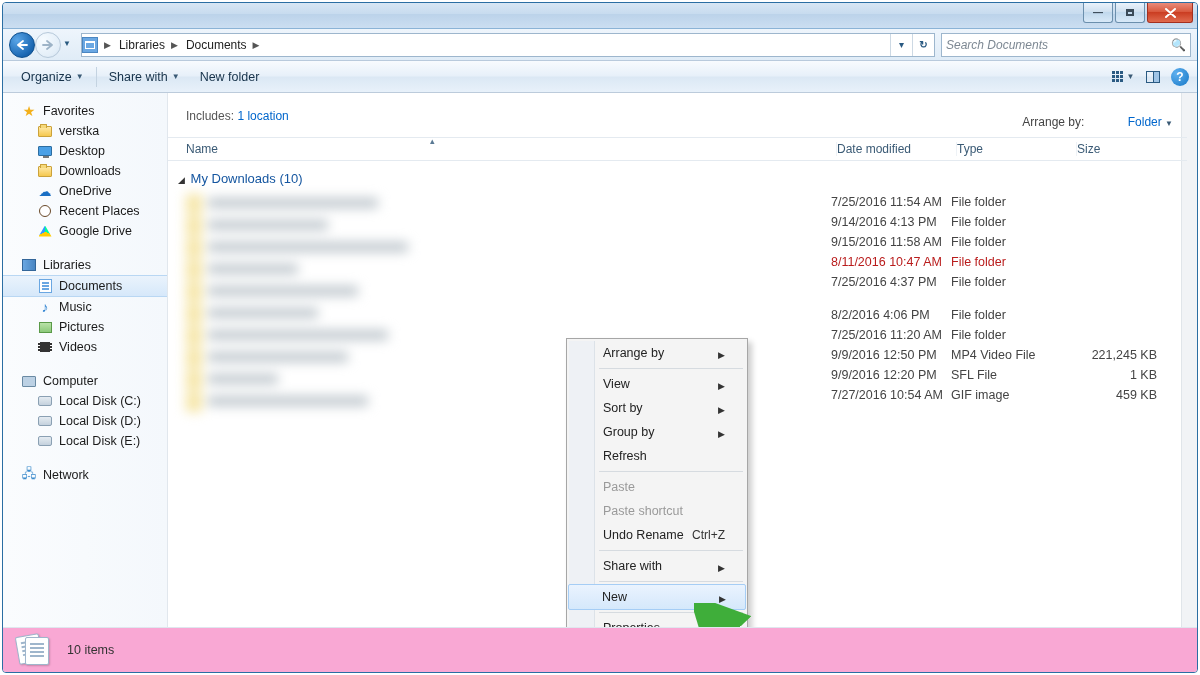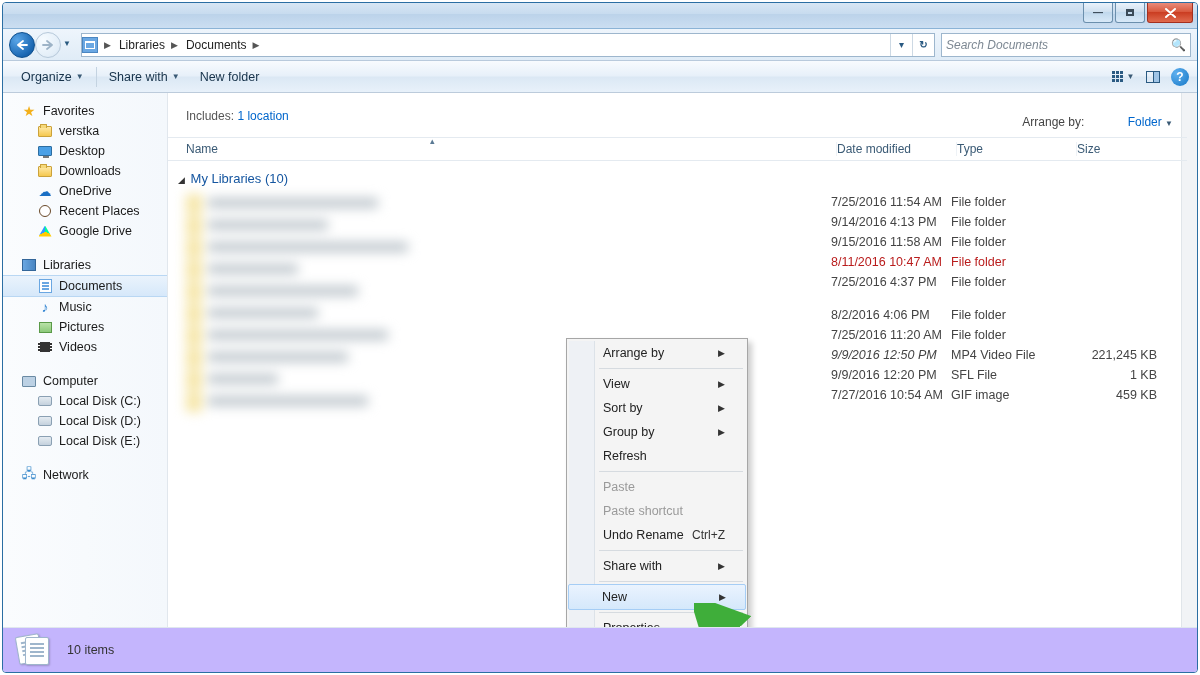--- a/index.html
+++ b/index.html
@@ -149,34 +149,34 @@
   .blurrow { height:20px; margin:2px 0; background: linear-gradient(90deg, #f6e6a8 0 16px, transparent 16px); position:relative;}
   .blurrow::after{content:"";position:absolute;left:22px;top:4px;height:10px;width:var(--w,140px);background:#bfc7cd;border-radius:2px;}
 
   
   .ctxmenu {
     position: absolute; left: 398px; top: 245px; width: 182px;
     background: #f4f4f4; border: 1px solid #a6a6a6; box-shadow: 4px 4px 6px rgba(0,0,0,.2);
     font-size: 12.5px; padding: 2px;
   }
   .ctxmenu .strip{position:absolute;left:2px;top:2px;bottom:2px;width:26px;background:#eef1f5;border-right:1px solid #dce2e8;}
-  .mi { position:relative; padding: 5px 20px 5px 34px; color:#222; display:flex; align-items:center;}
+  .mi { position:relative; padding: 5px 20px 5px 34px; color:#222; display:flex; align-items:flex-end;}
   .mi .arw { margin-left:auto; font-size:9px; color:#333; }
   .mi.dis { color:#9a9a9a; }
   .mi .sc { margin-left:auto; color:#333; font-size:12px;}
   .msep { height:1px; background:#d6dbe0; margin: 3px 2px 3px 30px; }
   .mi.hov { background: linear-gradient(#eaf3fe,#d5e8fb); border:1px solid #a5cdf5; border-radius:2px; margin:-1px; padding:5px 19px 5px 33px;}
 
   
   .greenarrow { position:absolute; left:526px; top:510px; pointer-events:none; }
 
   
   .statusbar {
     position:absolute; left:0; right:0; bottom:0; height:45px;
-    border-top:1px solid #dfe7ee; background:#c4b5fd;
+    border-top:1px solid #dfe7ee; background:#f9a8d4;
     display:flex; align-items:center; gap:14px; padding:0 14px;
     font-size:12.5px; color:#333;
   }
   .sbicon{width:36px;height:30px;position:relative;}
   .sbicon .sheet{position:absolute;width:24px;height:28px;background:#fff;border:1px solid #9fb6cc;border-radius:2px;box-shadow:1px 1px 2px rgba(0,0,0,.2);}
   .sbicon .sheet.a{left:0;top:0;transform:rotate(-10deg);}
   .sbicon .sheet.b{left:8px;top:2px;}
   .sheet::after{content:"";position:absolute;left:4px;top:5px;width:14px;height:2px;background:#9fb6cc;box-shadow:0 4px #9fb6cc,0 8px #9fb6cc,0 12px #9fb6cc;}
 
   
@@ -398,21 +398,21 @@
       <div class="cols">
         <div><span>Name</span></div>
         <span class="sort">▴</span>
         <div><span>Date modified</span></div>
         <div><span>Type</span></div>
         <div><span>Size</span></div>
       </div>
 
       <div class="groupname">
         <span class="tri">◢</span>
-        <span>My Libraries</span>
+        <span>My Downloads</span>
         <span>(10)</span>
       </div>
 
       <div style="display:flex;">
         <div class="namecap" style="flex:1;">
           <div class="blurwrap">
             <div class="blurrow" style="--w:170px"></div>
             <div class="blurrow" style="--w:120px"></div>
             <div class="blurrow" style="--w:200px"></div>
             <div class="blurrow" style="--w:90px"></div>
@@ -455,21 +455,21 @@
                 <div class="cell" style="padding: 3px 10px 3px 0px; white-space: nowrap;">8/2/2016 4:06 PM</div>
                 <div class="cell" style="padding: 3px 10px 3px 0px; white-space: nowrap;">File folder</div>
                 <div class="cell size" style="padding: 3px 24px 3px 0px; white-space: nowrap; text-align: right;"></div>
               </div>
               <div style="display: grid; grid-template-columns: 120px 120px 110px; font-size: 12.5px; color: rgb(68, 68, 68);">
                 <div class="cell" style="padding: 3px 10px 3px 0px; white-space: nowrap;">7/25/2016 11:20 AM</div>
                 <div class="cell" style="padding: 3px 10px 3px 0px; white-space: nowrap;">File folder</div>
                 <div class="cell size" style="padding: 3px 24px 3px 0px; white-space: nowrap; text-align: right;"></div>
               </div>
               <div style="display: grid; grid-template-columns: 120px 120px 110px; font-size: 12.5px; color: rgb(68, 68, 68);">
-                <div class="cell" style="padding: 3px 10px 3px 0px; white-space: nowrap; font-style: italic;">9/9/2016 12:50 PM</div>
+                <div class="cell" style="padding: 3px 10px 3px 0px; white-space: nowrap;">9/9/2016 12:50 PM</div>
                 <div class="cell" style="padding: 3px 10px 3px 0px; white-space: nowrap;">MP4 Video File</div>
                 <div class="cell size" style="padding: 3px 24px 3px 0px; white-space: nowrap; text-align: right;">221,245 KB</div>
               </div>
               <div style="display: grid; grid-template-columns: 120px 120px 110px; font-size: 12.5px; color: rgb(68, 68, 68);">
                 <div class="cell" style="padding: 3px 10px 3px 0px; white-space: nowrap;">9/9/2016 12:20 PM</div>
                 <div class="cell" style="padding: 3px 10px 3px 0px; white-space: nowrap;">SFL File</div>
                 <div class="cell size" style="padding: 3px 24px 3px 0px; white-space: nowrap; text-align: right;">1 KB</div>
               </div>
               <div style="display: grid; grid-template-columns: 120px 120px 110px; font-size: 12.5px; color: rgb(68, 68, 68);">
                 <div class="cell" style="padding: 3px 10px 3px 0px; white-space: nowrap;">7/27/2016 10:54 AM</div>

